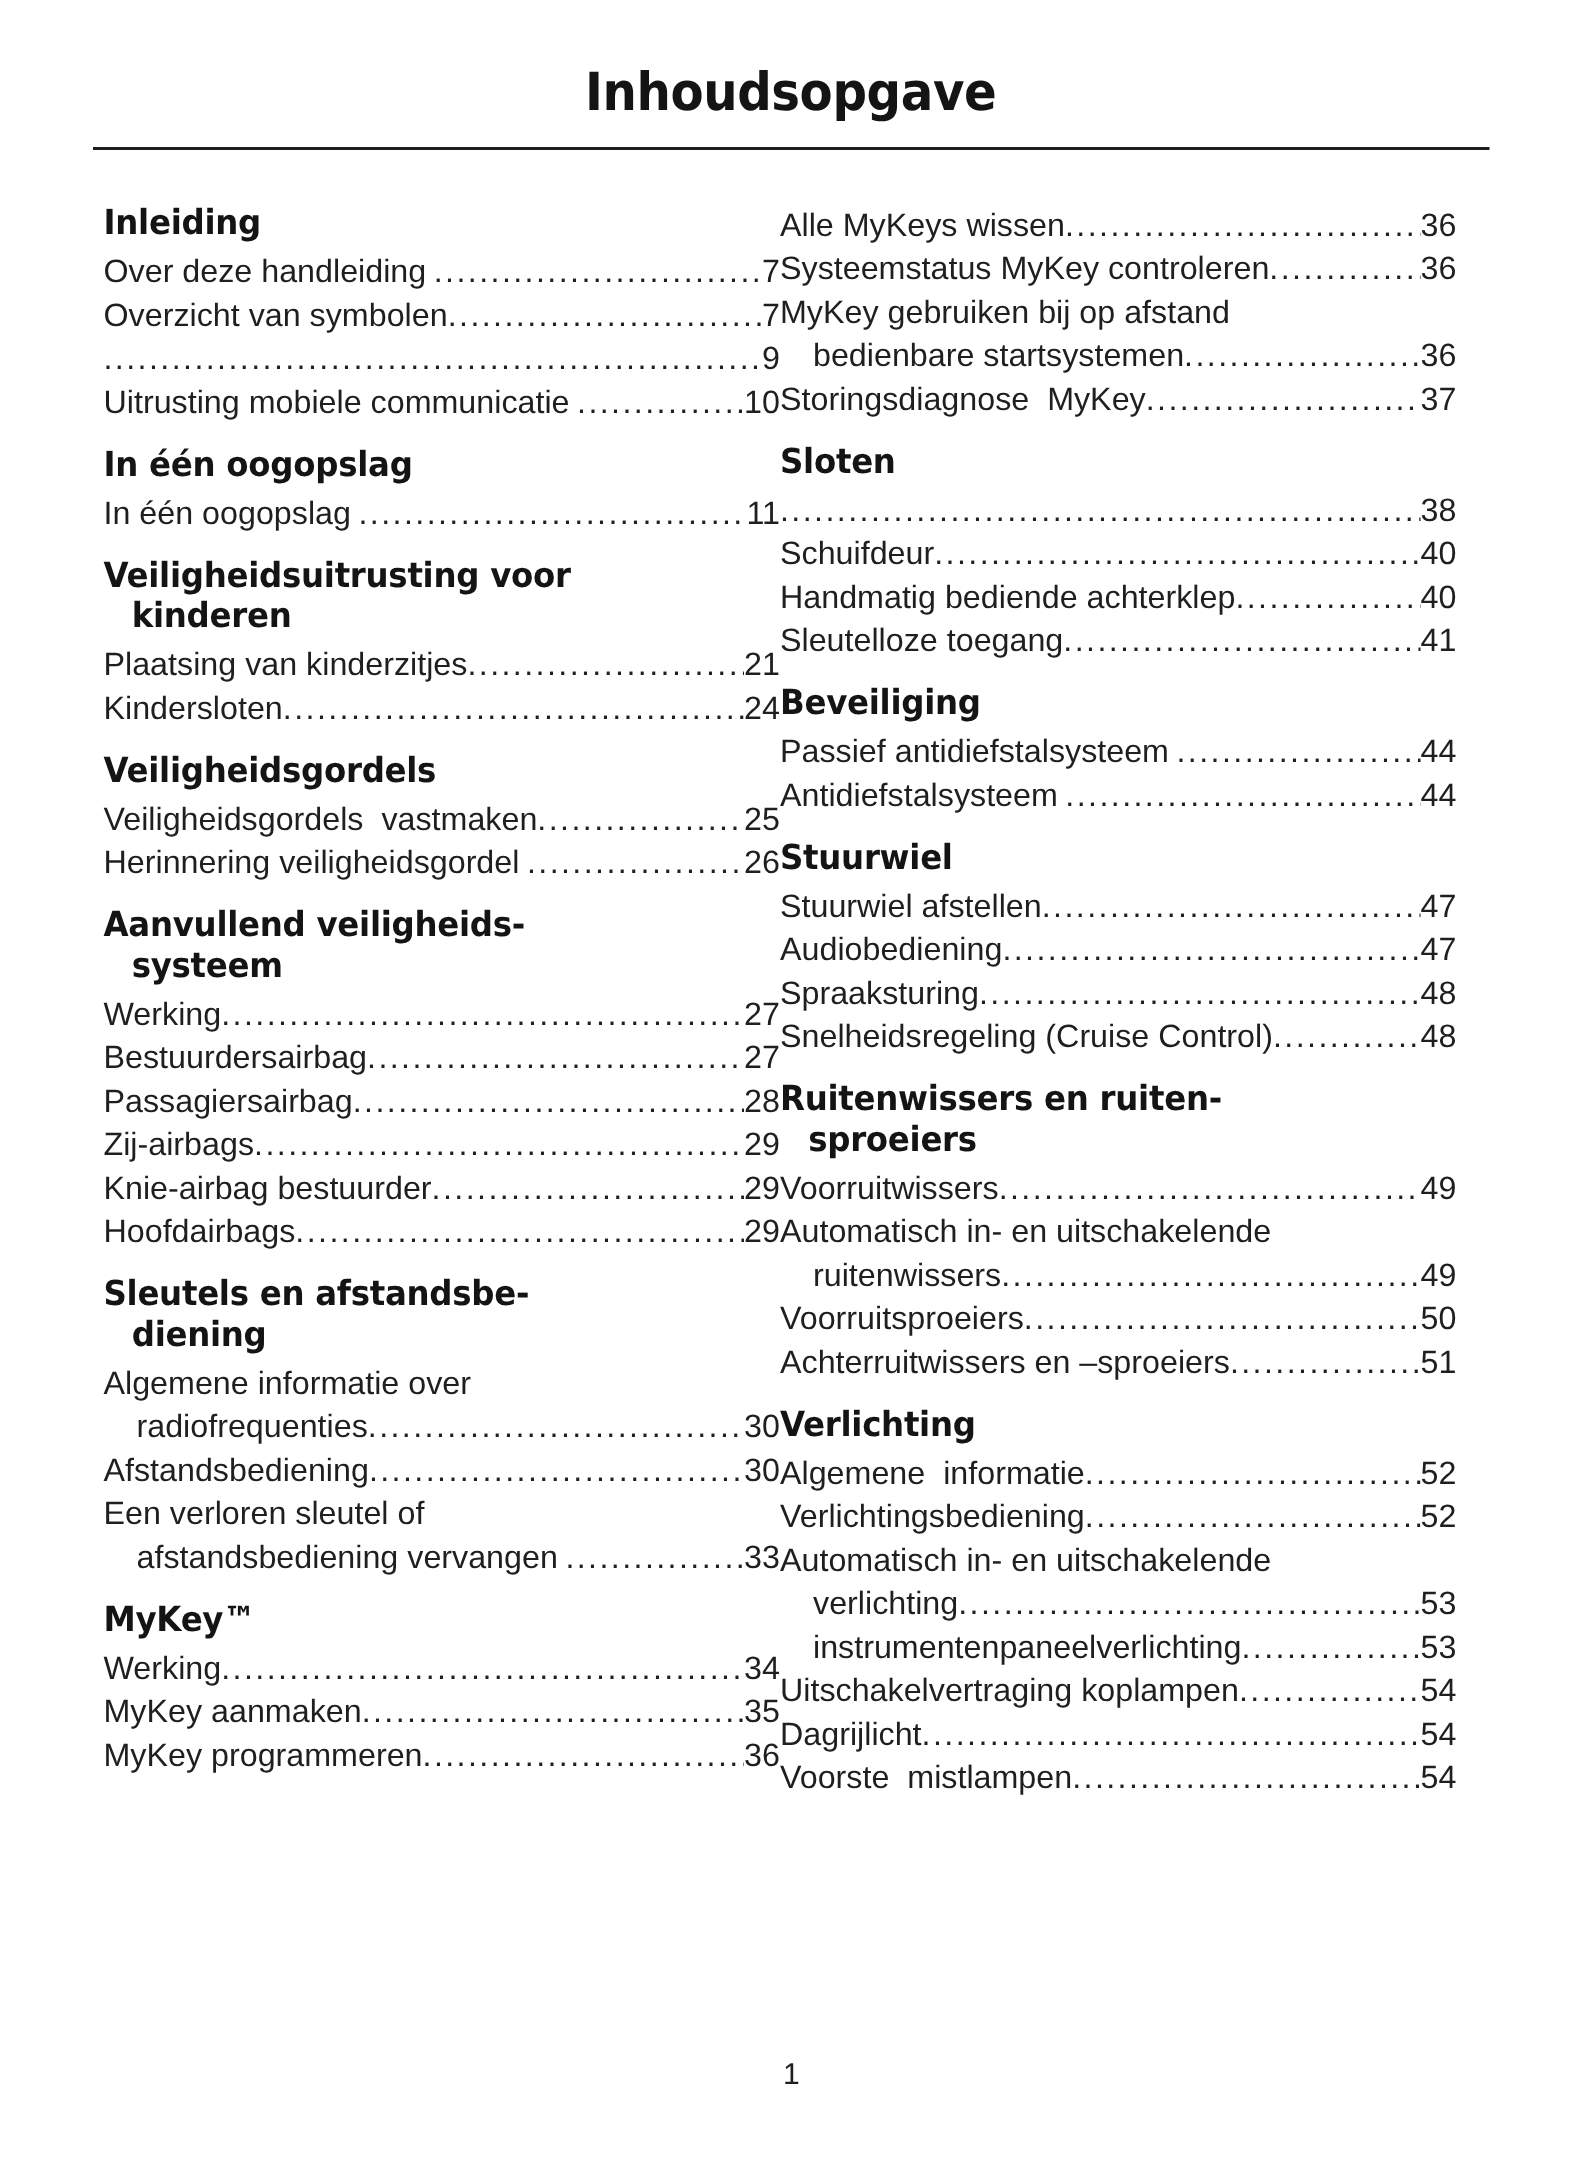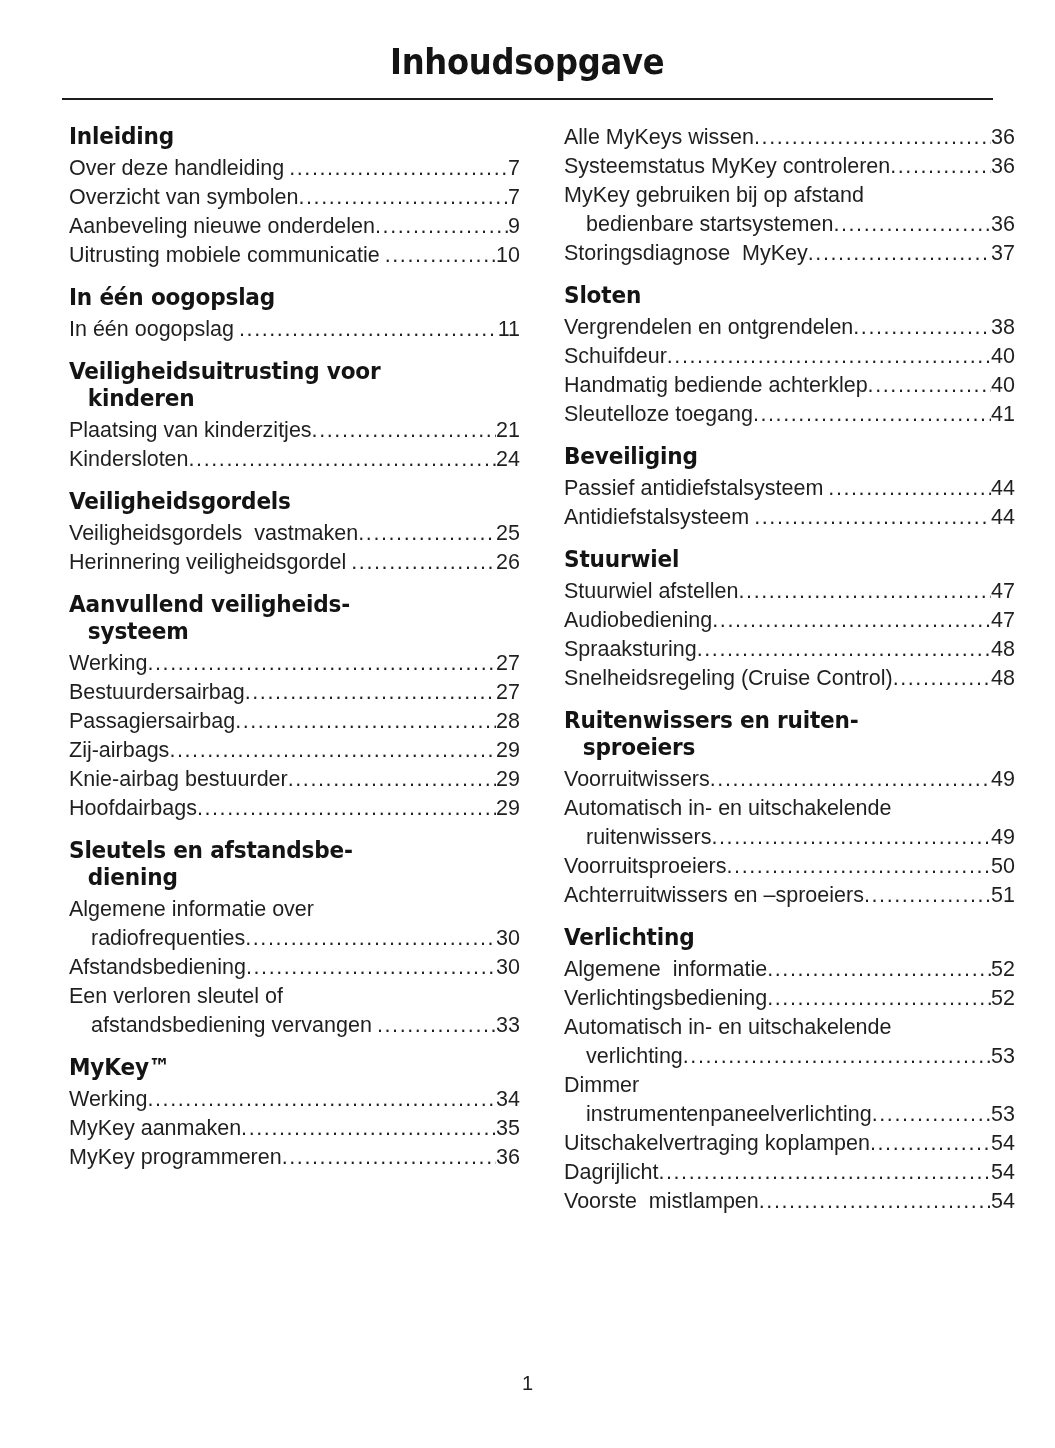--- a/index.html
+++ b/index.html
@@ -46,24 +46,23 @@
     top: 98px;
     width: 931px;
     height: 2px;
     background: #1d1d1d;
   }
 
   
   .columns {
     position: absolute;
     left: 69px;
-    top: 123px;
+    top: 136px;
     width: 946px;
     display: flex;
-    gap: 44px;
   }
   .column {
     width: 451px;
     flex: 0 0 451px;
   }
 
   
   .section {
     margin-bottom: 0;
   }
@@ -173,21 +172,20 @@
           </div>
           <div class="entry">
             <div class="entry-row">
               <span class="entry-text">Overzicht van symbolen</span>
               <span class="leader"></span>
               <span class="entry-page">7</span>
             </div>
           </div>
           <div class="entry">
             <div class="entry-row">
-              <span class="entry-text">Aanbeveling nieuwe onderdelen</span>
               <span class="leader"></span>
               <span class="entry-page">9</span>
             </div>
           </div>
           <div class="entry">
             <div class="entry-row gap-before-leader">
               <span class="entry-text">Uitrusting mobiele communicatie</span>
               <span class="leader"></span>
               <span class="entry-page">10</span>
             </div>
@@ -362,21 +360,20 @@
               <span class="entry-text">Storingsdiagnose  MyKey</span>
               <span class="leader"></span>
               <span class="entry-page">37</span>
             </div>
           </div>
         </div>
         <div class="section">
           <div class="section-title">Sloten</div>
           <div class="entry">
             <div class="entry-row">
-              <span class="entry-text">Vergrendelen en ontgrendelen</span>
               <span class="leader"></span>
               <span class="entry-page">38</span>
             </div>
           </div>
           <div class="entry">
             <div class="entry-row">
               <span class="entry-text">Schuifdeur</span>
               <span class="leader"></span>
               <span class="entry-page">40</span>
             </div>
@@ -494,21 +491,20 @@
           </div>
           <div class="entry">
             <span class="entry-pre">Automatisch in- en uitschakelende</span>
             <div class="entry-row indent">
               <span class="entry-text">verlichting</span>
               <span class="leader"></span>
               <span class="entry-page">53</span>
             </div>
           </div>
           <div class="entry">
-            <span class="entry-pre">Dimmer</span>
             <div class="entry-row indent">
               <span class="entry-text">instrumentenpaneelverlichting</span>
               <span class="leader"></span>
               <span class="entry-page">53</span>
             </div>
           </div>
           <div class="entry">
             <div class="entry-row">
               <span class="entry-text">Uitschakelvertraging koplampen</span>
               <span class="leader"></span>

